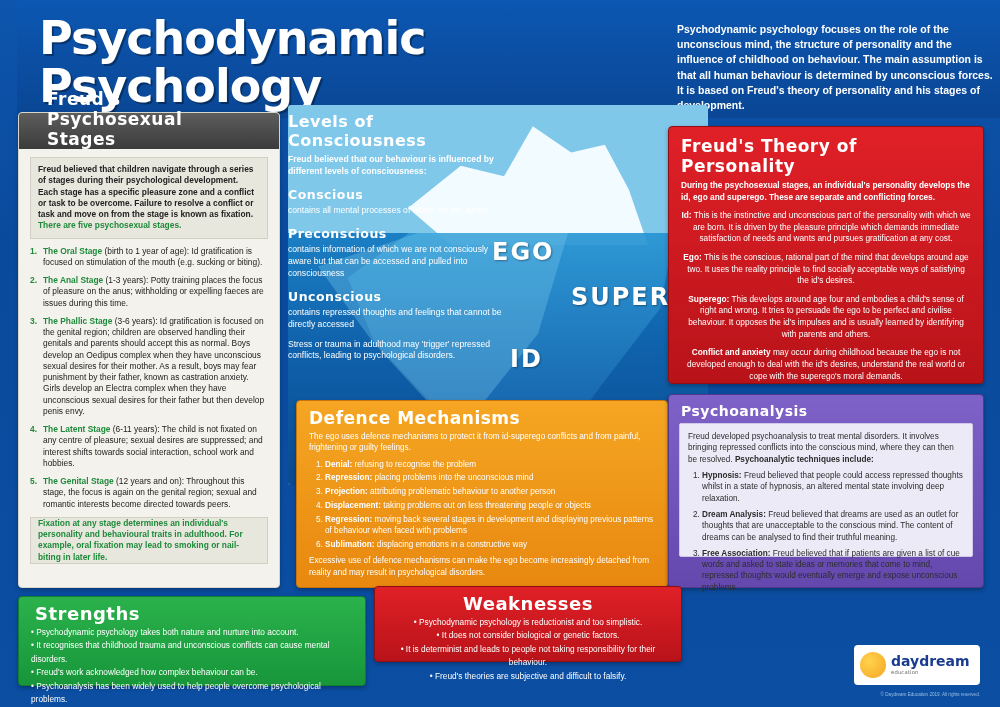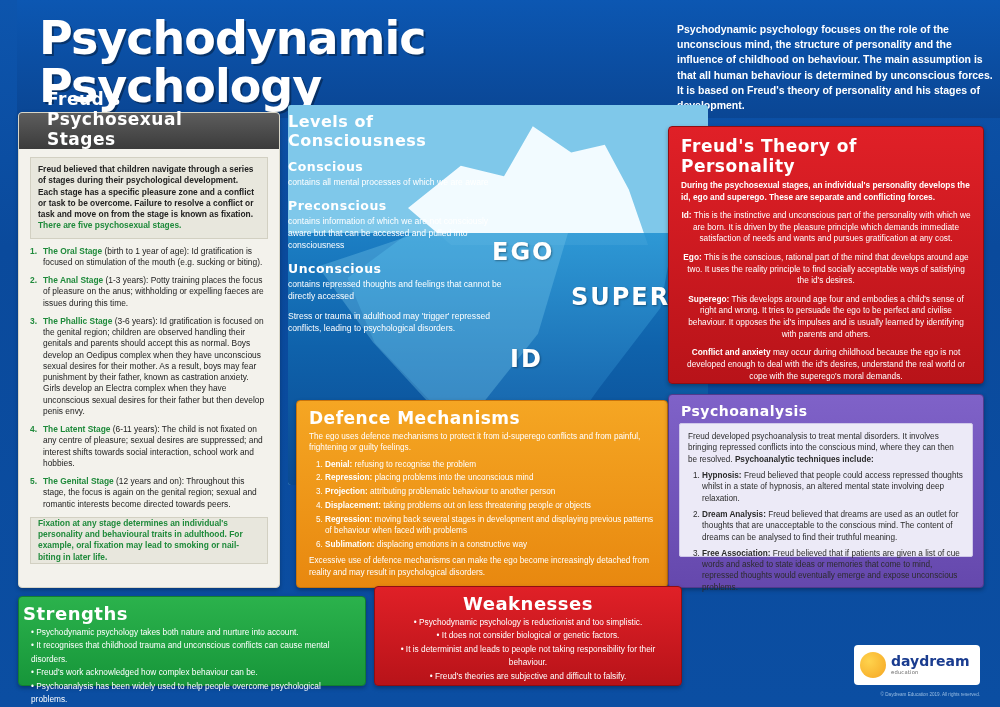--- a/index.html
+++ b/index.html
@@ -113,24 +113,24 @@
   .p-psy h2{color:#fff;font-size:14px;padding:8px 12px 4px;}
   .psy-inner{margin:0 10px;background:#eceaf7;border:1px solid #cfc8ea;padding:7px 8px;
     font-size:8.2px;color:#2b2b2b;line-height:1.38;border-radius:2px;height:134px;box-sizing:border-box;}
   .psy-inner .lead{margin-bottom:5px;}
   .psy-inner ol{margin:0;padding-left:14px;}
   .psy-inner li{margin-bottom:5px;}
   
   .p-str{left:18px;top:596px;width:348px;height:90px;
     background:linear-gradient(180deg,#2bb24c 0%,#17963a 100%);
     border:1px solid #127e30;box-shadow:0 2px 4px rgba(0,0,0,.3);}
-  .p-str h2{color:#fff;font-size:18px;padding:6px 4px 2px;}
+  .p-str h2{color:#fff;font-size:18px;padding:6px 16px 2px;}
   .str-body{padding:0 12px;color:#fff;font-size:8.3px;line-height:1.62;}
   
-  .p-weak{left:374px;top:586px;width:308px;height:100px;
+  .p-weak{left:374px;top:586px;width:308px;height:76px;
     background:linear-gradient(180deg,#e02027 0%,#b81319 100%);
     border:1px solid #8f0e13;box-shadow:0 2px 4px rgba(0,0,0,.3);}
   .p-weak h2{color:#fff;font-size:18px;padding:6px 12px 2px;text-align:center;}
   .weak-body{padding:0 12px;color:#fff;font-size:8.3px;line-height:1.62;text-align:center;}
   
   .logo{position:absolute;right:20px;bottom:22px;width:126px;height:40px;
     background:#ffffff;border-radius:4px;display:flex;align-items:center;
     padding:0 6px;box-sizing:border-box;}
   .logo .mark{width:26px;height:26px;border-radius:50%;
     background:radial-gradient(circle at 35% 35%,#ffd34d,#f5a623);margin-right:5px;flex:0 0 26px;}
@@ -195,20 +195,21 @@
           <span>(12 years and on): Throughout this stage, the focus is again on the genital region; sexual and romantic interests become directed towards peers.</span></div>
       </div>
 
       <div class="fixbox">Fixation at any stage determines an individual's personality and behavioural traits in adulthood. For example, oral fixation may lead to smoking or nail-biting in later life.</div>
     </div>
   </div>
 
   <div class="panel p-levels">
     <h2>Levels of Consciousness</h2>
     <div class="levels-body">
+      <div class="lead">Freud believed that our behaviour is influenced by different levels of consciousness:</div>
       <div class="lvl-ttl">Conscious</div>
       <div>contains all mental processes of which we are aware</div>
       <div class="lvl-ttl">Preconscious</div>
       <div>contains information of which we are not consciously aware but that can be accessed and pulled into consciousness</div>
       <div class="lvl-ttl">Unconscious</div>
       <div>contains repressed thoughts and feelings that cannot be directly accessed</div>
       <div style="margin-top:8px">Stress or trauma in adulthood may 'trigger' repressed conflicts, leading to psychological disorders.</div>
     </div>
   </div>
 

